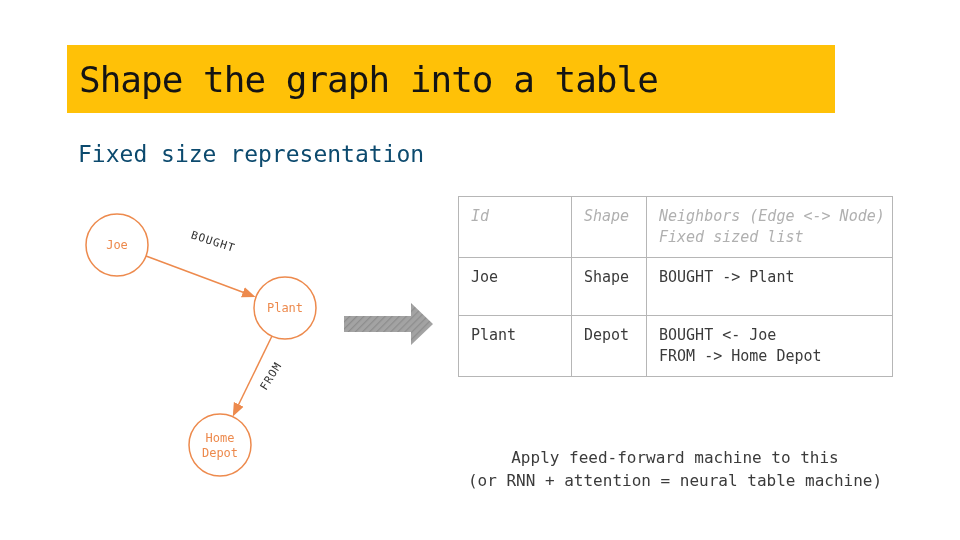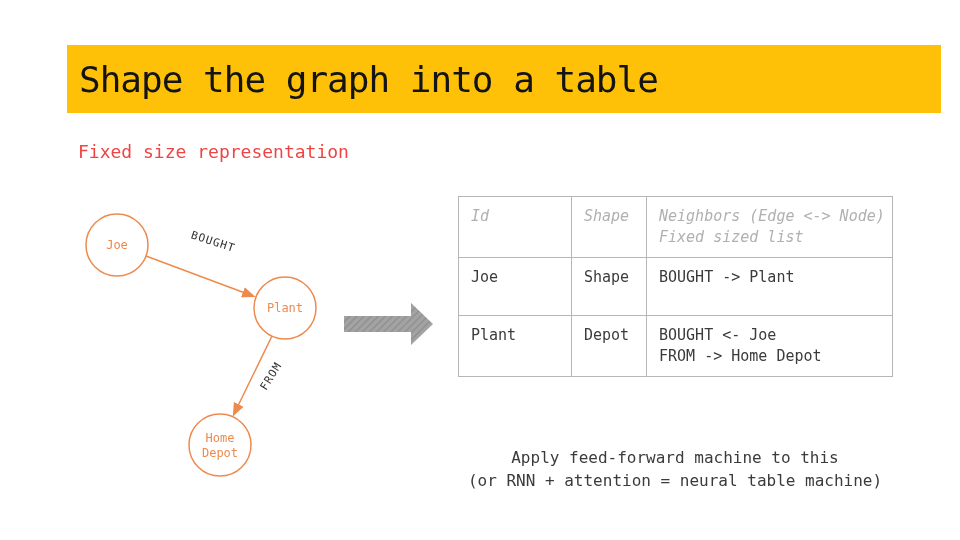--- a/index.html
+++ b/index.html
@@ -8,39 +8,39 @@
     position: relative;
     background: #ffffff;
     font-family: "DejaVu Sans Mono", monospace;
     overflow: hidden;
   }
 
   
   .title-bar {
     position: absolute;
     left: 67px; top: 45px;
-    width: 874px; height: 68px;
+    width: 768px; height: 68px;
     background: #FFC107;
     display: flex;
     align-items: center;
   }
   .title-text {
     font-size: 36px;
     color: #141414;
     padding-left: 12px;
     letter-spacing: -1px;
     white-space: nowrap;
   }
 
   
   .subtitle {
     position: absolute;
     left: 78px; top: 141px;
-    font-size: 18px;
-    color: #ef4444;
+    font-size: 23px;
+    color: #0c4a6e;
     white-space: nowrap;
   }
 
   
   .graph-svg { position: absolute; left: 60px; top: 185px; }
   .node-circle { fill: #ffffff; stroke: #ED8A4D; stroke-width: 1.5; }
   .node-label {
     fill: #ED8A4D; font-size: 12px;
     font-family: "DejaVu Sans Mono", monospace;
     text-anchor: middle;

